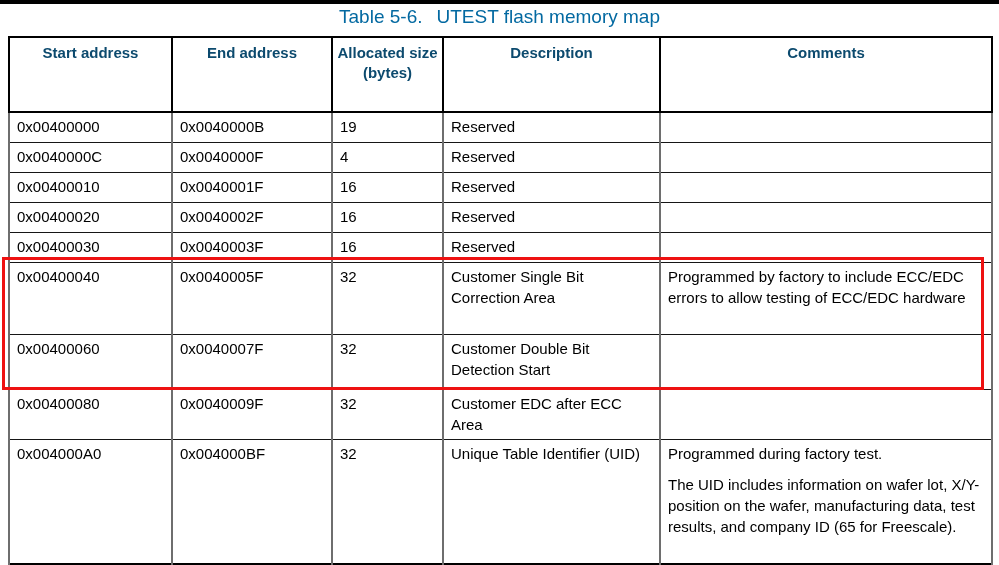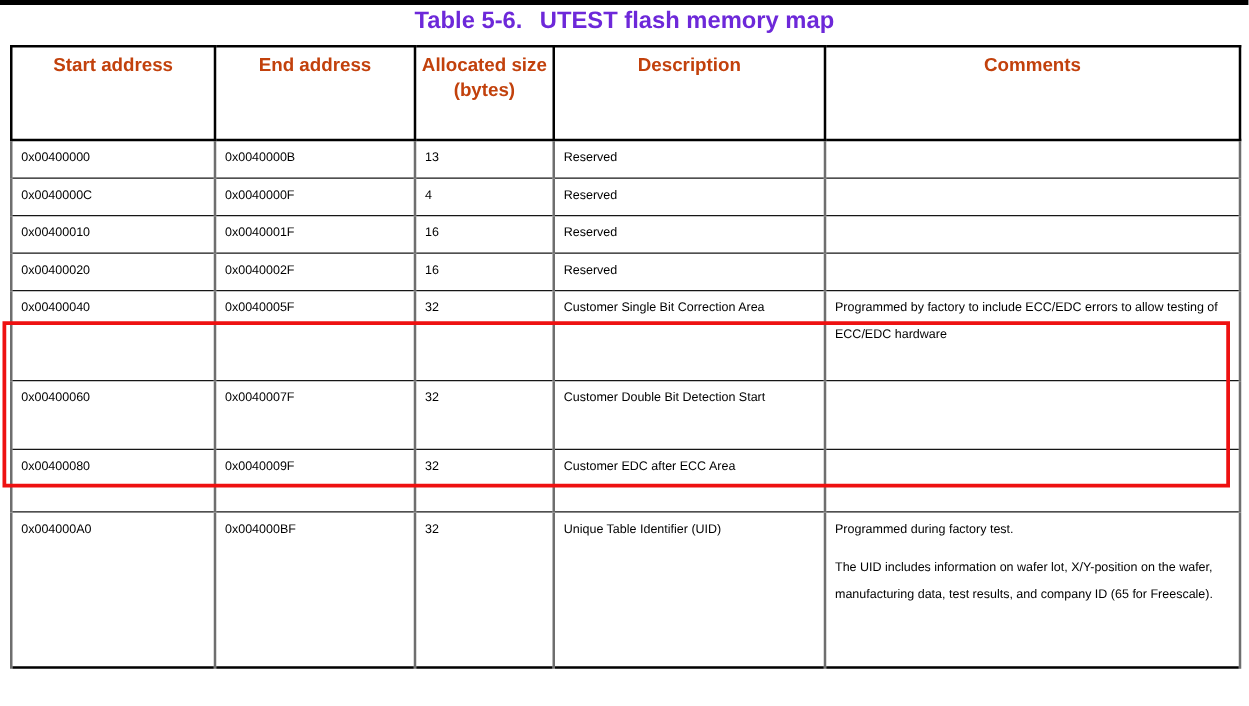--- a/index.html
+++ b/index.html
@@ -20,54 +20,54 @@
     left: 0; top: 0;
     width: 999px; height: 4px;
     background: #000000;
   }
   #caption {
     position: absolute;
     left: 0; top: 4px;
     width: 999px;
     text-align: center;
     font-size: 19px;
-    font-weight: bold;
-    color: #6d28d9;
+    font-weight: normal;
+    color: #0369a1;
     line-height: 26px;
     white-space: nowrap;
   }
   #caption .caption-title { margin-left: 14px; }
 
   table#memmap {
     position: absolute;
     left: 8px; top: 36px;
     width: 983px;
     border-collapse: collapse;
     table-layout: fixed;
     border-top: 2px solid #000000;
     border-bottom: 2px solid #000000;
     border-left: 2px solid #6e6e6e;
     border-right: 2px solid #6e6e6e;
   }
   #memmap th {
     border: 2px solid #000000;
     font-size: 15px;
     font-weight: bold;
-    color: #c2410c;
+    color: #0c4a6e;
     text-align: center;
     vertical-align: top;
     padding: 5px 4px 0 4px;
     line-height: 20px;
   }
   #memmap td {
     border-left: 2px solid #6e6e6e;
     border-right: 2px solid #6e6e6e;
     border-top: 1px solid #161616;
     border-bottom: 1px solid #161616;
-    font-size: 10px;
+    font-size: 15px;
     color: #000000;
     text-align: left;
     vertical-align: top;
     padding: 3px 7px 2px 7px;
     line-height: 21px;
     overflow: hidden;
   }
   #memmap td p { margin: 0 0 10px 0; }
   #memmap td p:last-child { margin-bottom: 0; }
 
@@ -113,41 +113,48 @@
         <th>End address</th>
         <th>Allocated size (bytes)</th>
         <th>Description</th>
         <th>Comments</th>
       </tr>
     </thead>
     <tbody>
       <tr class="rh30">
         <td>0x00400000</td>
         <td>0x0040000B</td>
-        <td>13</td>
+        <td>19</td>
         <td>Reserved</td>
         <td></td>
       </tr>
       <tr class="rh30">
         <td>0x0040000C</td>
         <td>0x0040000F</td>
         <td>4</td>
         <td>Reserved</td>
         <td></td>
       </tr>
       <tr class="rh30">
         <td>0x00400010</td>
         <td>0x0040001F</td>
         <td>16</td>
         <td>Reserved</td>
         <td></td>
       </tr>
       <tr class="rh30">
         <td>0x00400020</td>
         <td>0x0040002F</td>
+        <td>16</td>
+        <td>Reserved</td>
+        <td></td>
+      </tr>
+      <tr class="rh30">
+        <td>0x00400030</td>
+        <td>0x0040003F</td>
         <td>16</td>
         <td>Reserved</td>
         <td></td>
       </tr>
       <tr class="rh72">
         <td>0x00400040</td>
         <td>0x0040005F</td>
         <td>32</td>
         <td>Customer Single Bit Correction Area</td>
         <td>

